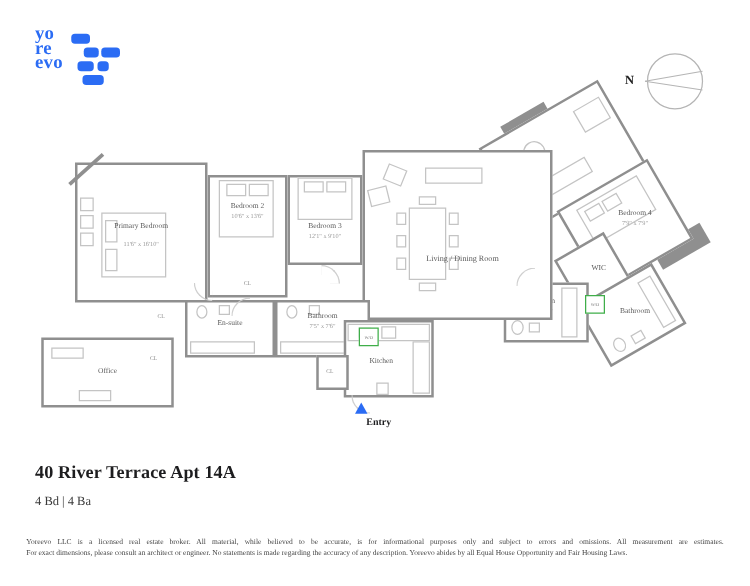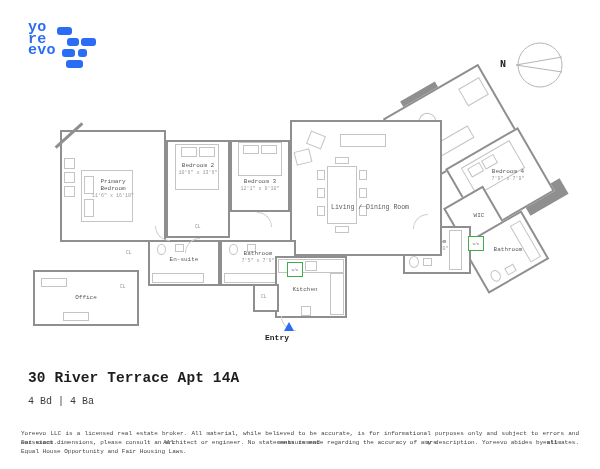--- a/index.html
+++ b/index.html
@@ -1,38 +1,38 @@
 <!DOCTYPE html>
 <html><head>
 <meta charset="utf-8">
 <style>
   html,body{margin:0;padding:0;background:#fff;}
   #canvas{position:relative;width:600px;height:469px;background:#fff;overflow:hidden;
-          font-family:Liberation Mono, monospace;}
+          font-family:Liberation Serif, serif;}
   .abs{position:absolute;box-sizing:border-box;}
   
   .logo-text{font-weight:800;font-size:15px;line-height:0.78;color:#2b6cf4;letter-spacing:0.2px;}
   .brick{position:absolute;background:#2b6cf4;border-radius:3px;}
   
   #plan{position:absolute;left:25px;top:78px;width:550px;height:272px;}
   .room{position:absolute;border:2.5px solid #8f8f8f;background:#fff;box-sizing:border-box;}
   .rot{transform:rotate(-30deg);}
   .mass{position:absolute;background:#8f8f8f;}
   .furn{position:absolute;border:1px solid #c4c4c4;background:#fff;box-sizing:border-box;}
   .circle{border-radius:50%;}
   .rlabel{position:absolute;text-align:center;color:#5a5a5a;font-size:6px;line-height:1.2;}
   .rdims{position:absolute;text-align:center;color:#9a9a9a;font-size:5px;line-height:1;}
   .cl{position:absolute;color:#8a8a8a;font-size:4.5px;}
   .wd{position:absolute;width:14px;height:13px;border:1.5px solid #3fae49;background:#fff;
       color:#7a7a7a;font-size:3.5px;display:flex;align-items:center;justify-content:center;z-index:5;}
   .arc{position:absolute;border-left:1px solid #cfcfcf;border-bottom:1px solid #cfcfcf;
        border-bottom-left-radius:100%;width:14px;height:14px;background:transparent;}
   .entry-tri{position:absolute;width:0;height:0;border-left:5px solid transparent;
        border-right:5px solid transparent;border-bottom:9px solid #2b6cf4;}
-  .entry-label{position:absolute;font-size:8px;color:#1d1d1f;font-weight:bold;text-align:left;}
+  .entry-label{position:absolute;font-size:8px;color:#1d1d1f;font-weight:bold;text-align:right;}
   
   .title{position:absolute;left:28px;top:370px;font-size:14.5px;font-weight:bold;color:#1d1d1f;letter-spacing:0.1px;}
   .subtitle{position:absolute;left:28px;top:396px;font-size:10px;color:#3a3a3a;}
   .bonus-wrap{position:absolute;left:385px;top:376px;display:flex;align-items:center;gap:3px;}
   .bonus-check{width:8px;height:8px;border:1.5px solid #3fae49;background:#fff;}
   .bonus-text{font-size:8px;color:#3e3e3e;}
   .disc{position:absolute;left:21px;width:558px;font-size:6px;color:#444;line-height:1.45;}
   .disc1{top:430px;text-align:justify;text-align-last:justify;}
   .disc2{top:439px;}
   .pillow{position:absolute;border:1px solid #c4c4c4;background:#fff;}
@@ -184,18 +184,18 @@
     <div class="arc" style="left:130px;top:148px;"></div>
     <div class="arc" style="left:160px;top:160px;transform:rotate(90deg);"></div>
     <div class="arc" style="left:232px;top:134px;transform:rotate(180deg);"></div>
     <div class="arc" style="left:388px;top:136px;transform:rotate(90deg);"></div>
     <div class="arc" style="left:256px;top:238px;"></div>
 
     <div class="entry-tri" style="left:259px;top:244px;"></div>
     <div class="entry-label" style="left:240px;top:255px;width:48px;">Entry</div>
   </div>
 
-  <div class="title">30 River Terrace Apt 14A</div>
+  <div class="title">40 River Terrace Apt 14A</div>
   <div class="subtitle">4 Bd | 4 Ba</div>
 
   <div class="disc disc1">Yoreevo LLC is a licensed real estate broker. All material, while believed to be accurate, is for informational purposes only and subject to errors and omissions. All measurement are estimates.</div>
   <div class="disc disc2">For exact dimensions, please consult an architect or engineer. No statements is made regarding the accuracy of any description. Yoreevo abides by all Equal House Opportunity and Fair Housing Laws.</div>
 </div>
 
 </body></html>

